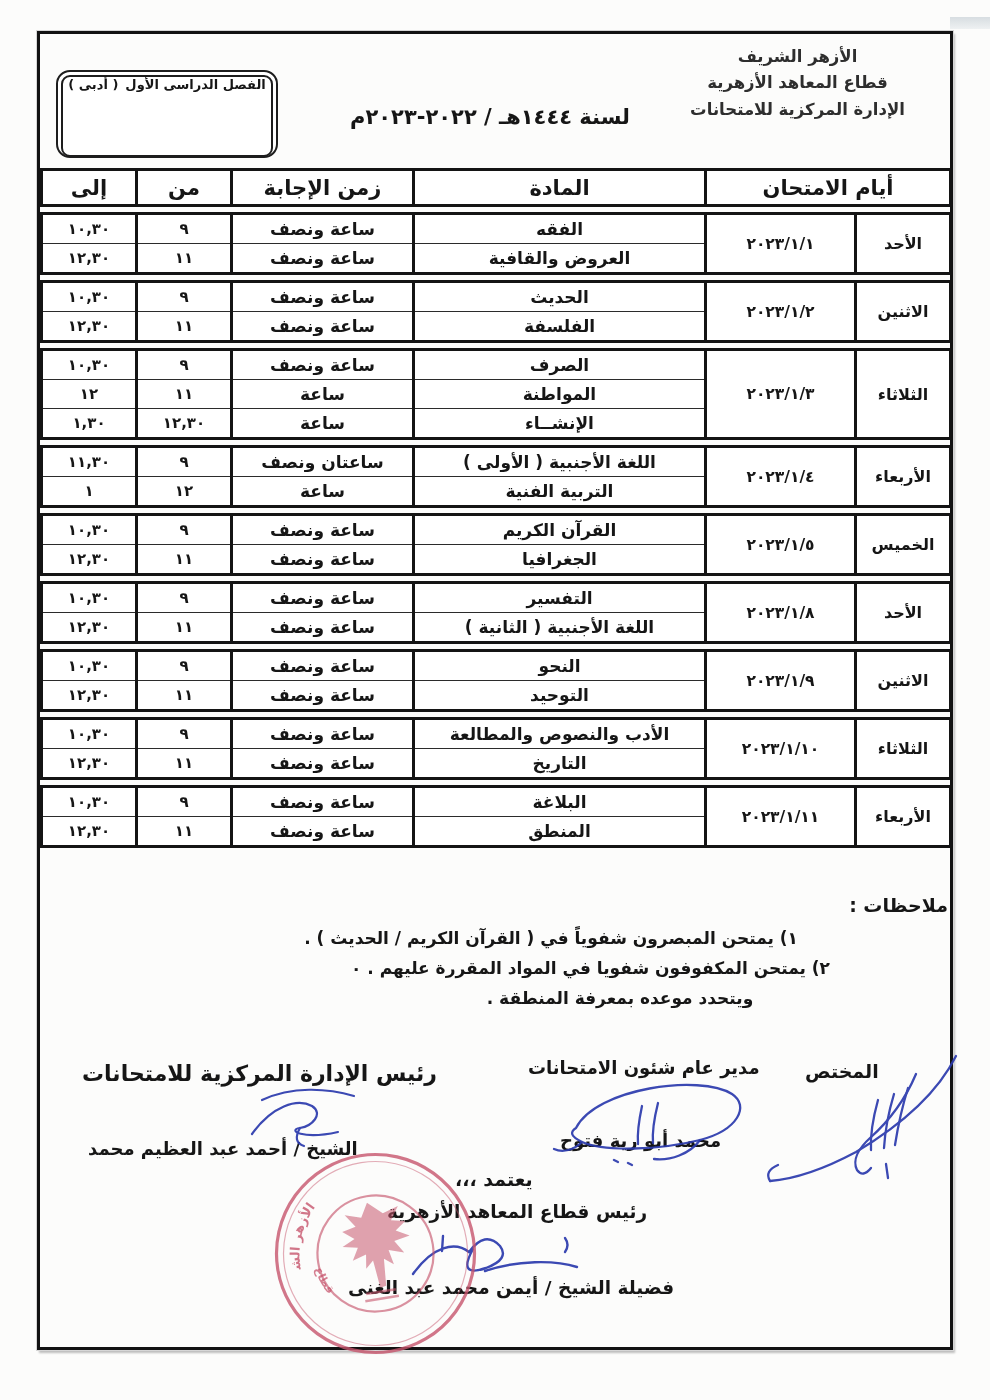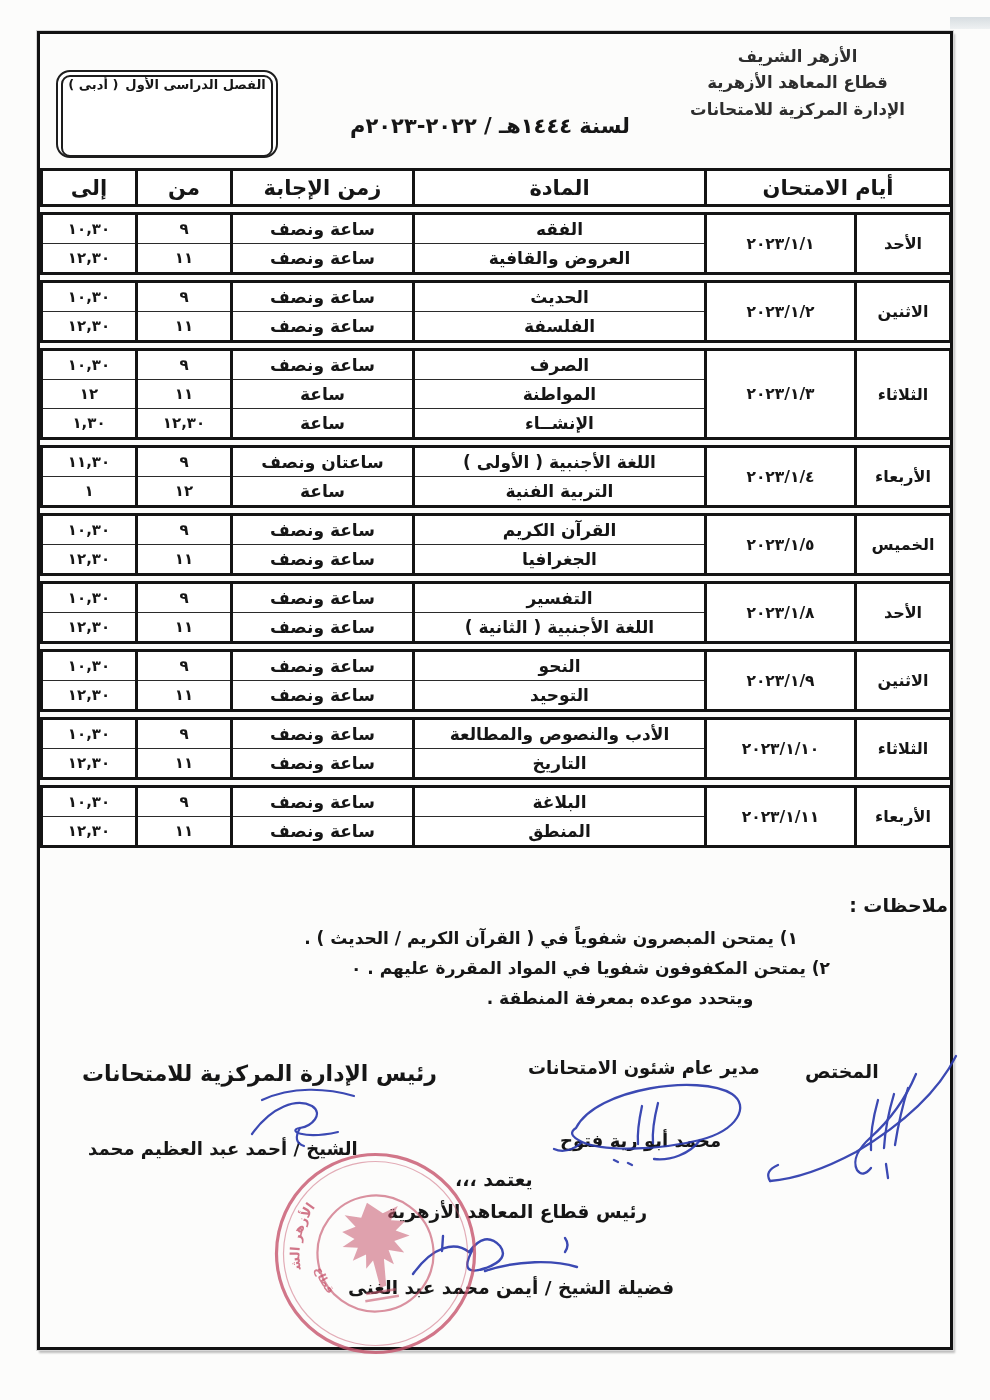--- a/index.html
+++ b/index.html
@@ -11,21 +11,21 @@
              background:linear-gradient(#d7dde1,#eef1f2);}
   .letterhead{position:absolute;top:44px;right:45px;width:295px;text-align:center;
               font-weight:bold;font-size:16.5px;line-height:1.6;color:#2e2e2e;}
   .term-box{position:absolute;left:56px;top:70px;width:212px;height:78px;
             border:2.5px solid #1d1d1d;border-radius:14px;padding:3px;background:#fff;}
   .term-box-inner{height:100%;border:2px solid #1d1d1d;border-radius:9px;display:flex;
                   flex-direction:row;justify-content:center;gap:7px;text-align:center;
                   font-weight:bold;font-size:13px;}
   .title{position:absolute;top:92px;right:300px;width:400px;text-align:center;font-weight:bold;}
   .title .l1{font-size:22px;}
-  .title .l2{font-size:21px;margin-top:22px;}
+  .title .l2{font-size:21px;margin-top:13px;}
   .schedule{position:absolute;top:168px;right:38px;width:912px;}
   table.hdr,table.grp{border-collapse:collapse;table-layout:fixed;width:909px;
                       border:3px solid #141414;margin:0 0 5px 0;background:#fff;}
   table.hdr th{border:3px solid #141414;height:33px;font-size:21px;font-weight:bold;
                text-align:center;padding:0 2px;}
   table.grp td{border:1.5px solid #2b2b2b;border-left-width:3px;border-right-width:3px;
                border-left-color:#141414;border-right-color:#141414;
                height:28px;text-align:center;vertical-align:middle;font-weight:bold;padding:0 3px;}
   td.day{font-size:16px;}
   td.date{font-size:15.5px;letter-spacing:1px;}

